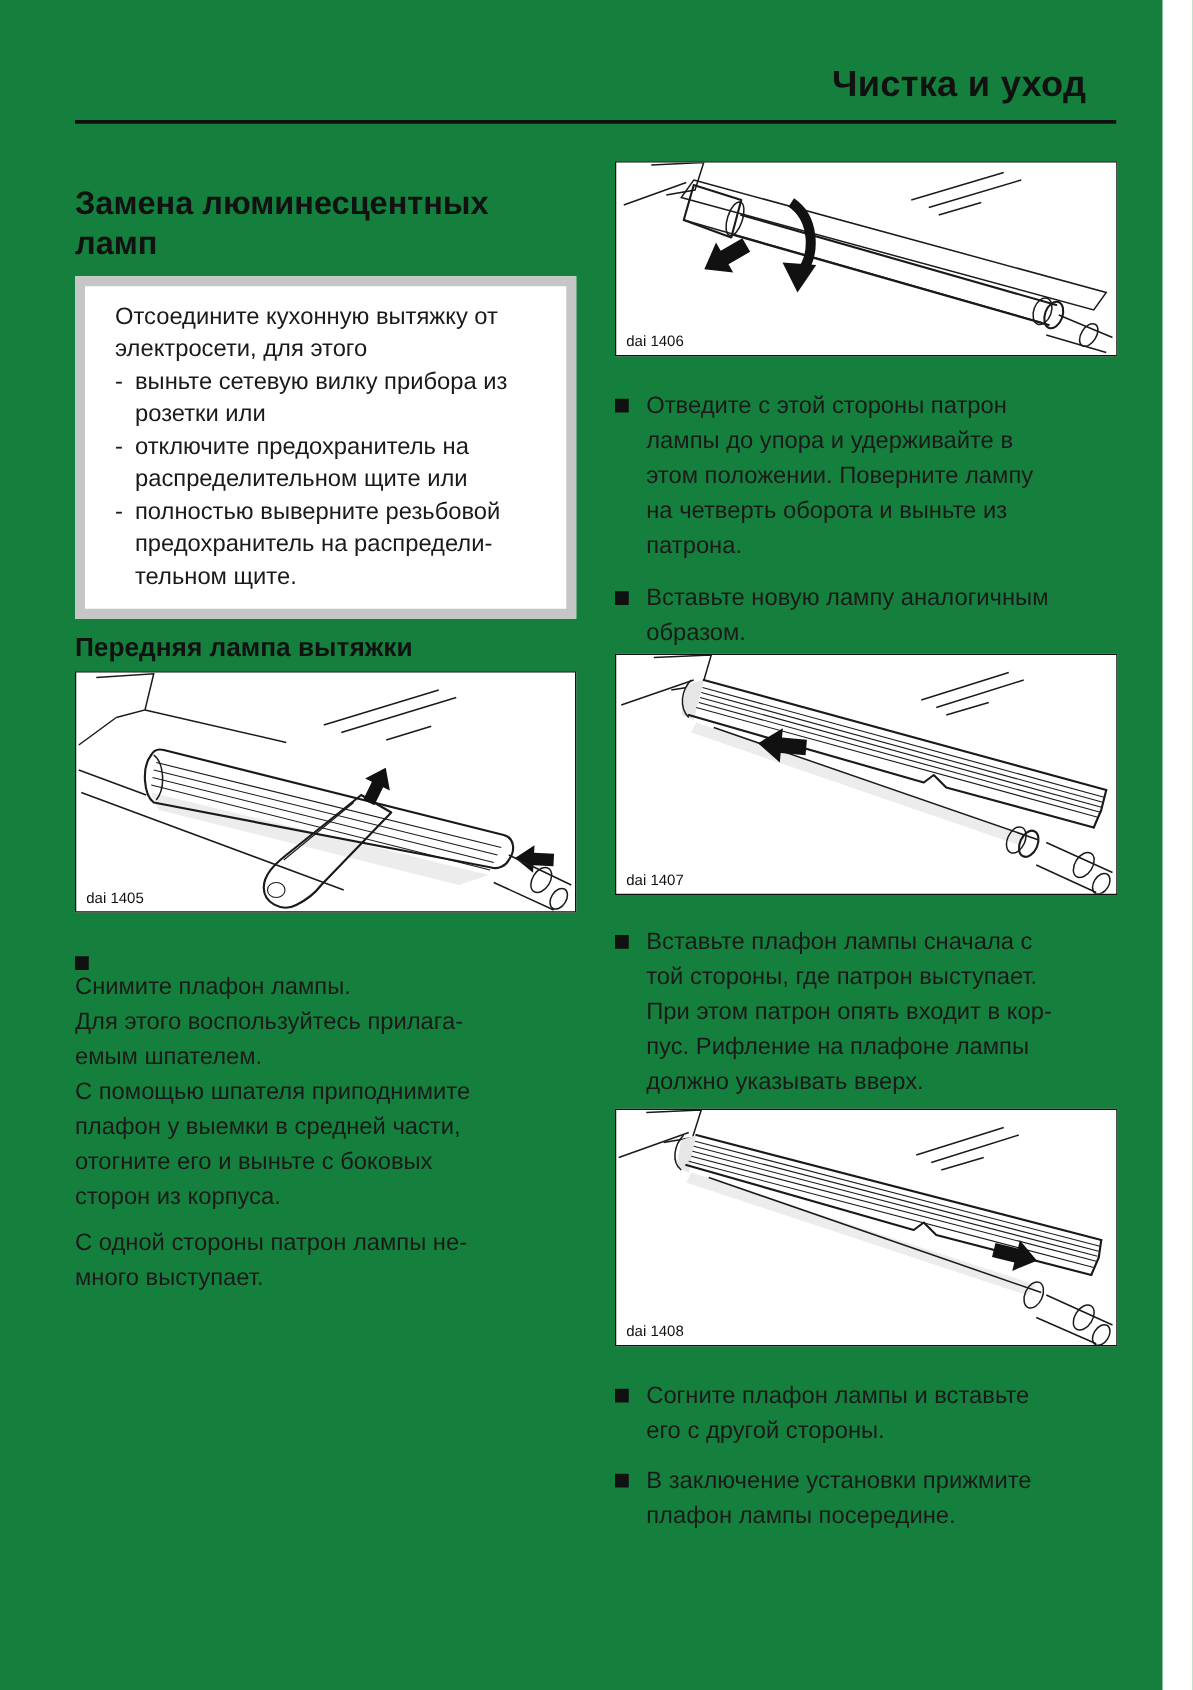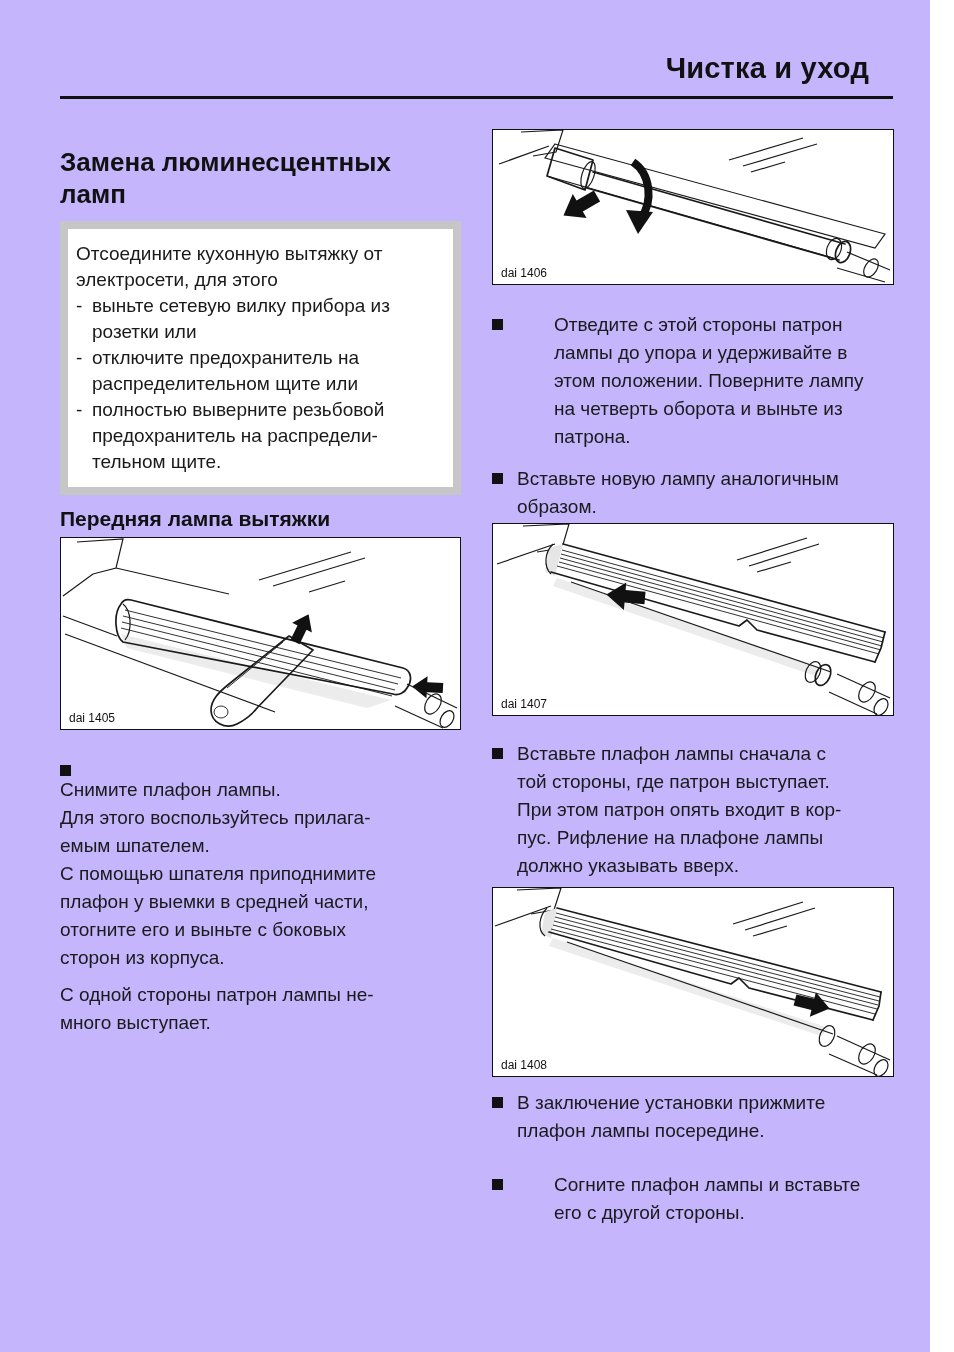--- a/index.html
+++ b/index.html
@@ -1,39 +1,39 @@
 <!DOCTYPE html>
 <html><head>
 <meta charset="utf-8">
 <style>
   * { margin:0; padding:0; box-sizing:border-box; }
   html,body { background:#ffffff; }
   .page {
-    position:relative; width:930px; height:1352px; background:#c4b5fd;
+    position:relative; width:930px; height:1352px; background:#15803d;
     font-family:"Liberation Sans", sans-serif; color:#1a1a1a; overflow:hidden;
   }
   .header-title {
     position:absolute; top:52px; right:61px;
     font-size:29px; font-weight:bold; letter-spacing:0.2px; color:#111;
   }
   .header-rule {
     position:absolute; top:96px; left:60px; width:833px; height:3px; background:#111;
   }
   .col { position:absolute; }
   .col-left  { left:60px;  top:146px; width:401px; }
   .col-right { left:492px; top:129px; width:402px; }
 
   .section-title {
     font-size:26px; line-height:32px; font-weight:bold; color:#111;
     white-space:pre-line;
   }
   .warn-box {
     margin-top:11px;
     border:8px solid #c6c6c6; background:#fff;
-    padding:12px 8px 12px 8px;
+    padding:12px 8px 12px 24px;
     font-size:19px; line-height:26px;
   }
   .box-intro { white-space:pre-line; }
   .dash-item { display:flex; }
   .dash-marker { width:16px; flex:0 0 16px; }
   .dash-text { white-space:pre-line; flex:1; }
 
   .subheading { margin-top:12px; font-size:21px; font-weight:bold; color:#111; }
 
   .figure { border:1.5px solid #111; background:#fff;text-align:right; }
@@ -43,21 +43,21 @@
 
   .bullet { display:flex; }
   .bullet-marker {
     flex:0 0 11px; width:11px; height:11px; background:#111; margin:8px 14px 0 0;
   }
   .bullet-text { flex:1; font-size:19px; line-height:28px; white-space:pre-line; }
 
   .plain-para { margin-top:9px; font-size:19px; line-height:28px; white-space:pre-line; }
 
   .mt27 { margin-top:27px;flex-direction:column; }
-  .mt26 { margin-top:26px;gap:37px; }
+  .mt26 { margin-top:26px; }
   .mt24 { margin-top:24px; }
   .mt14 { margin-top:14px; }
   .mt12 { margin-top:12px; }
   .mt7  { margin-top:7px; }
   .mt2  { margin-top:2px; }
 
   .page-number {
     position:absolute; top:1368px; right:61px; font-size:17px; color:#1a1a1a;
   }
 
@@ -266,26 +266,26 @@
           <path class="blk" d="M0,-5 L16,-5 L16,-11 L31,0 L16,11 L16,5 L0,5 Z"></path>
         </g>
         <path class="edge" d="M344,148 L397,172"></path>
         <path class="edge" d="M336,166 L384,187"></path>
         <ellipse class="edge" cx="374" cy="166" rx="7" ry="11" transform="rotate(32 374 166)" fill="#fff"></ellipse>
         <ellipse class="edge" cx="388" cy="180" rx="6" ry="9" transform="rotate(32 388 180)" fill="#fff"></ellipse>
         <text class="fig-caption" x="8" y="181">dai 1408</text>
       </svg>
     </div>
 
+    <div class="bullet mt26">
+      <span class="bullet-marker"></span>
+      <p class="bullet-text">Согните плафон лампы и вставьте
+его с другой стороны.</p>
+    </div>
     <div class="bullet mt12">
       <span class="bullet-marker"></span>
       <p class="bullet-text">В заключение установки прижмите
 плафон лампы посередине.</p>
     </div>
-    <div class="bullet mt26">
-      <span class="bullet-marker"></span>
-      <p class="bullet-text">Согните плафон лампы и вставьте
-его с другой стороны.</p>
-    </div>
   </div>
 
   <div class="page-number">23</div>
 </div>
 
 </body></html>

